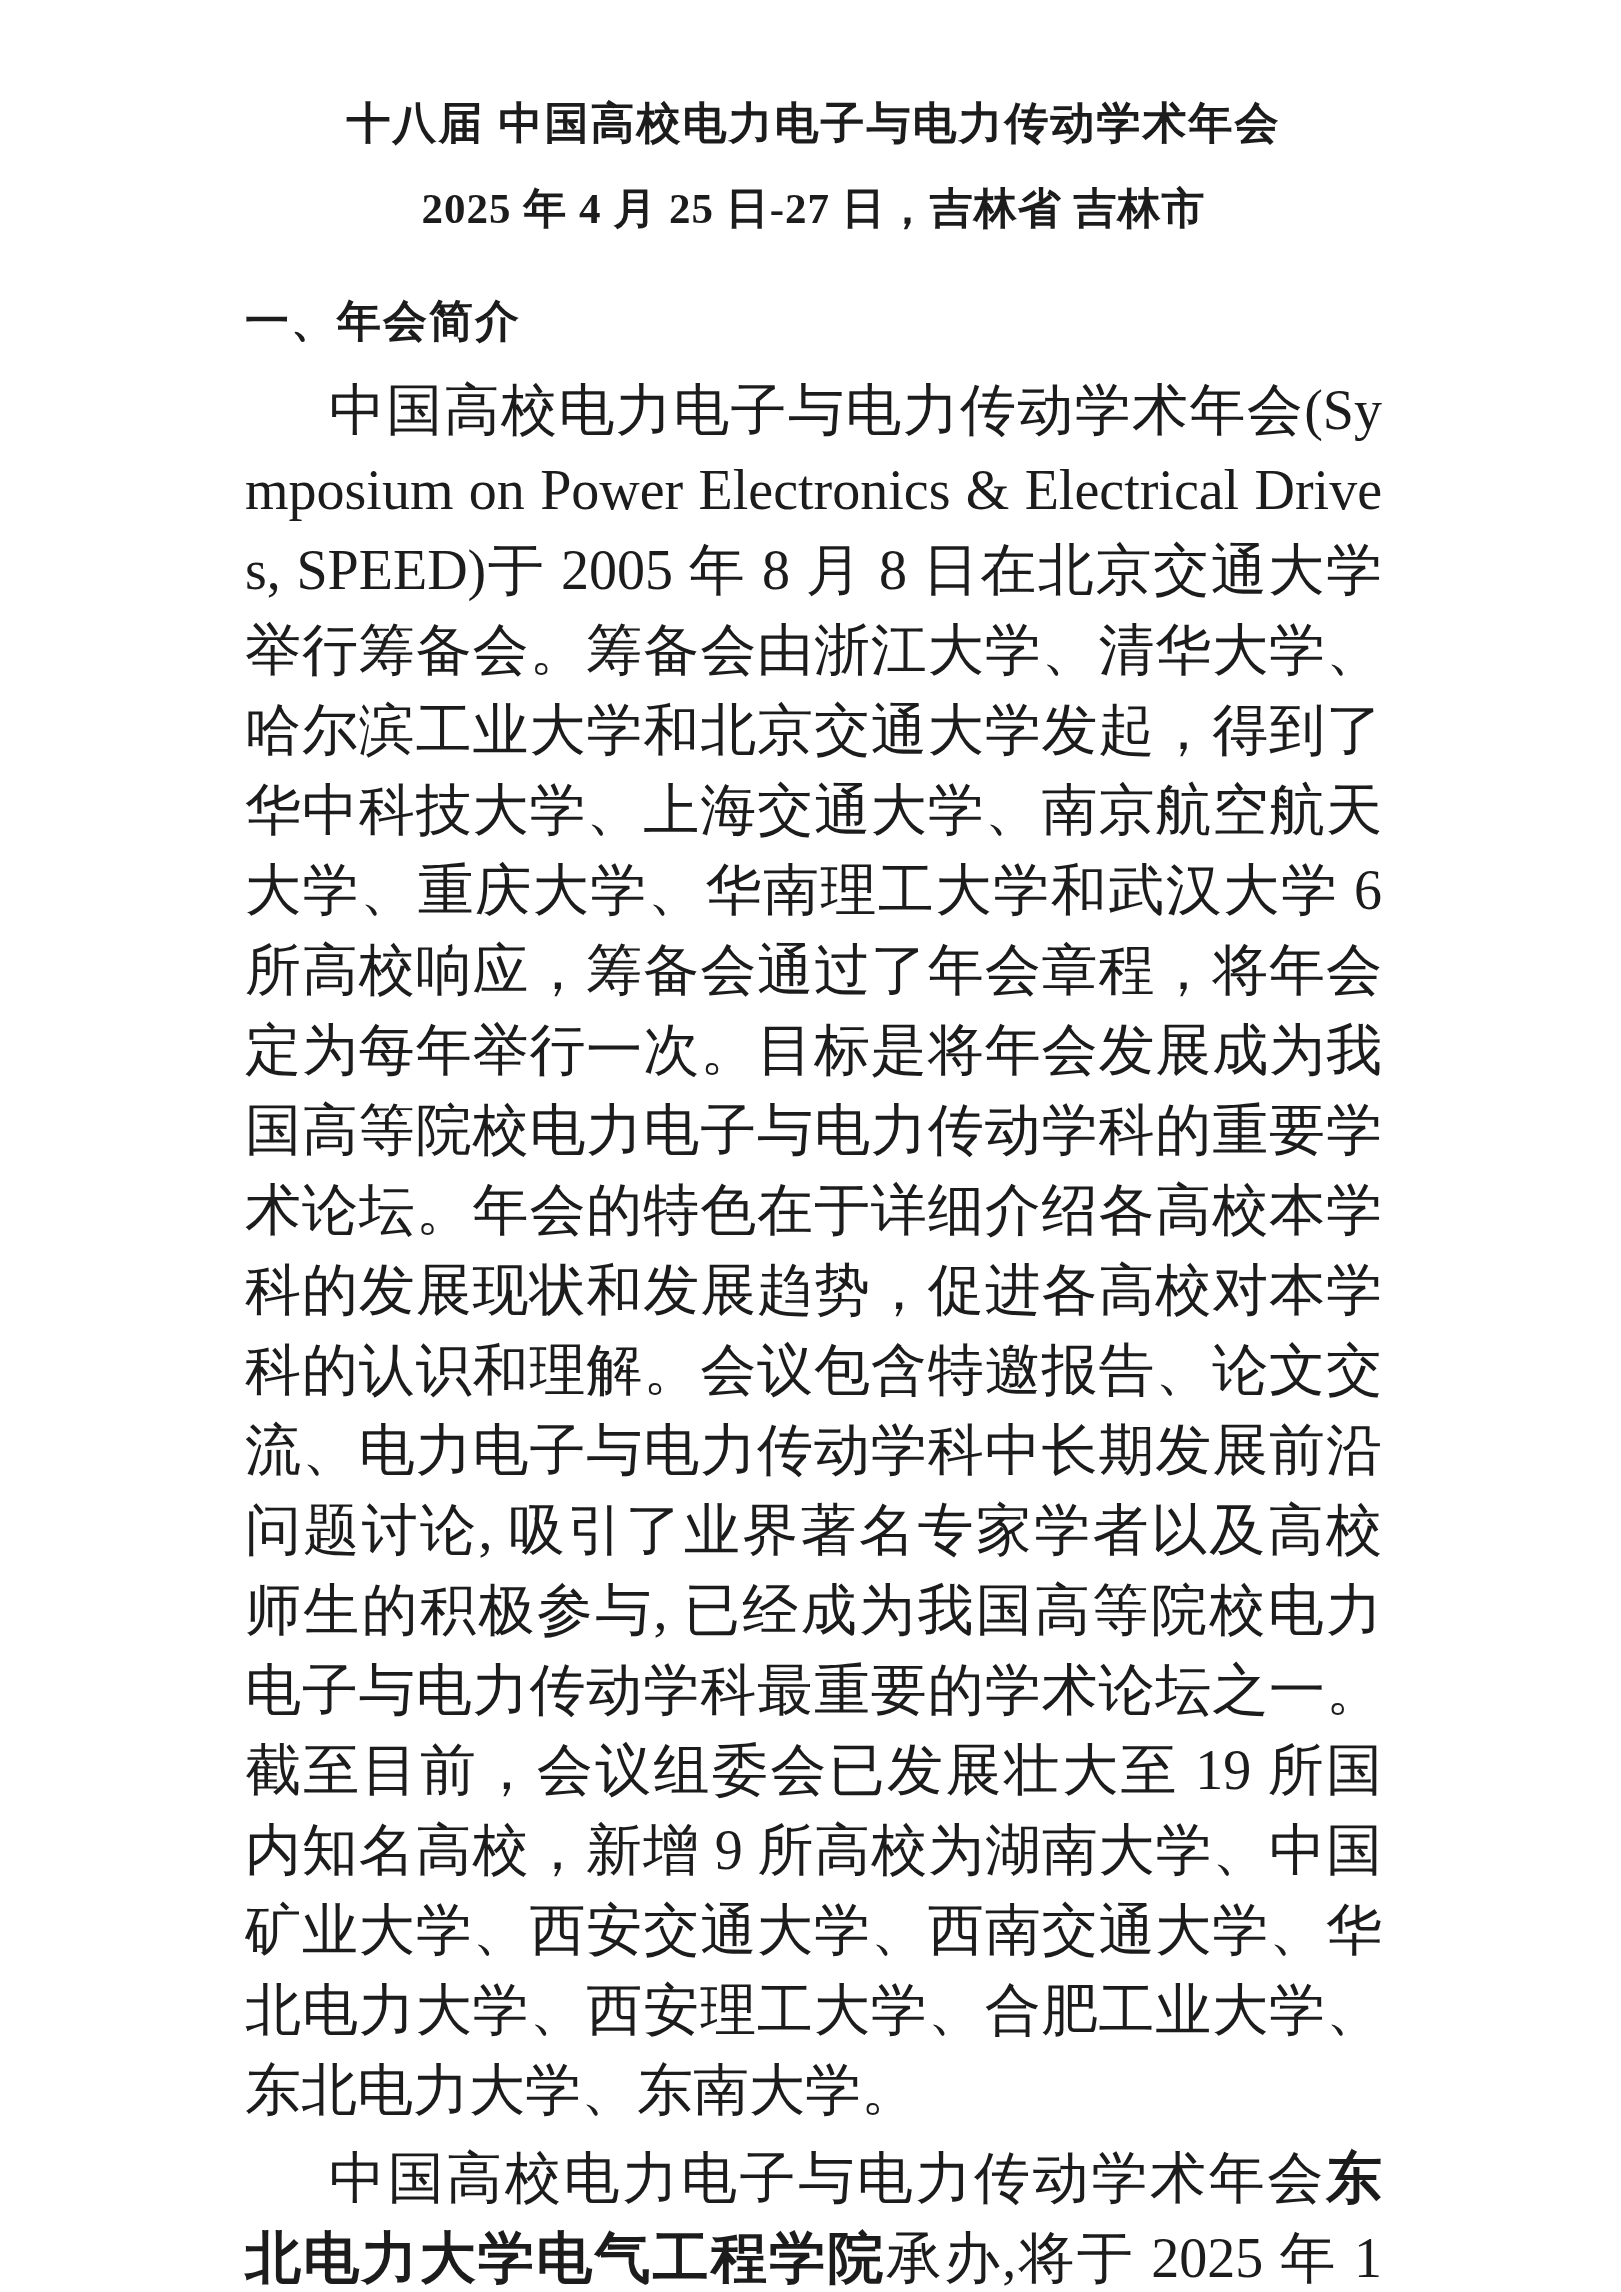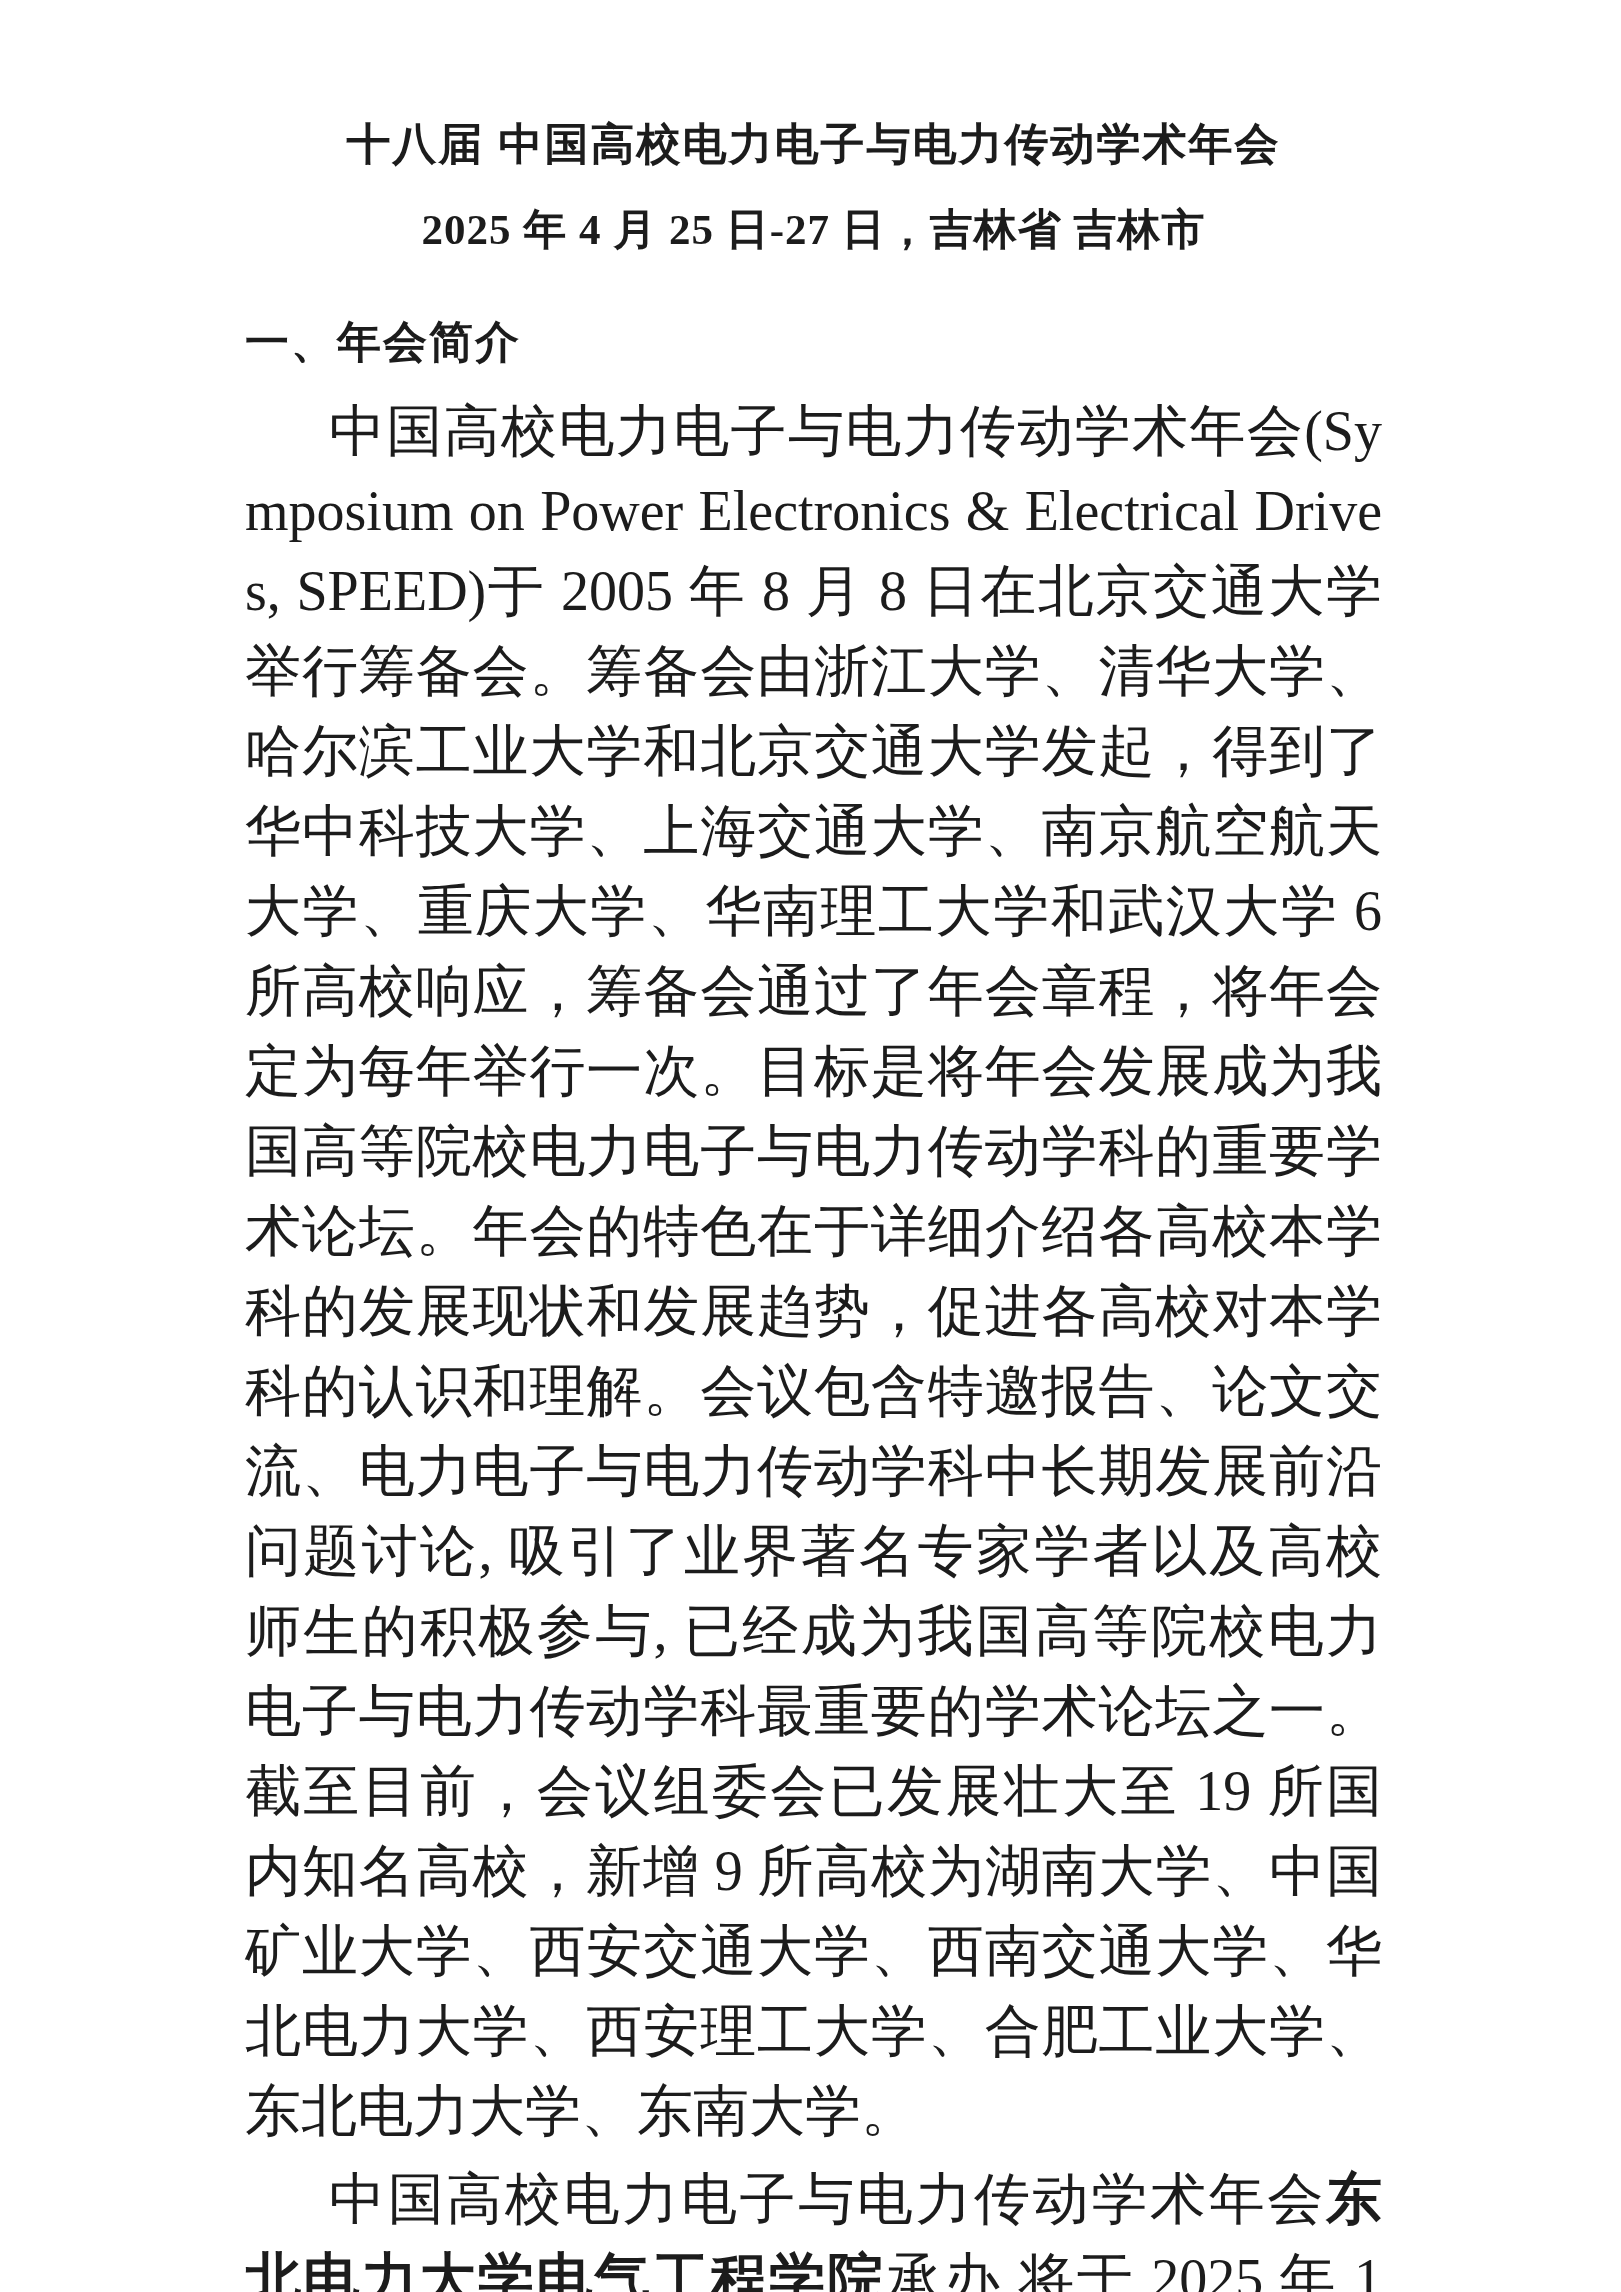--- a/index.html
+++ b/index.html
@@ -8,21 +8,21 @@
     height: 2293px;
     background: #ffffff;
     color: #1c1c1c;
     font-family: "Liberation Serif", "DejaVu Serif", serif;
     overflow: hidden;
   }
   .page {
     box-sizing: border-box;
     width: 1621px;
     height: 2293px;
-    padding: 102px 239px 0 245px;
+    padding: 81px 239px 0 245px;
   }
   .center { text-align: center; }
   .title-cn {
     font-family: "Liberation Sans", "DejaVu Sans", sans-serif;
     font-weight: 700;
     font-size: 44px;
     line-height: 84px;
     letter-spacing: 2px;
   }
   .title-en {

